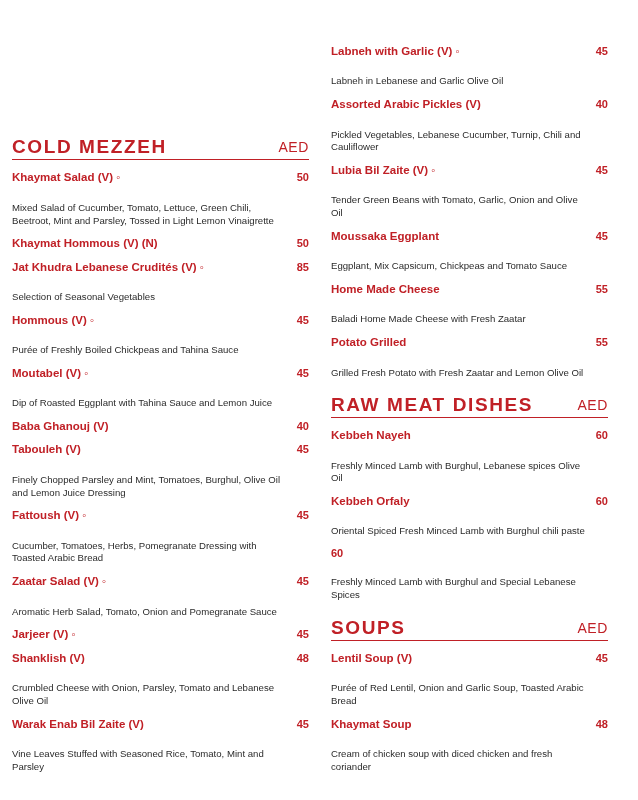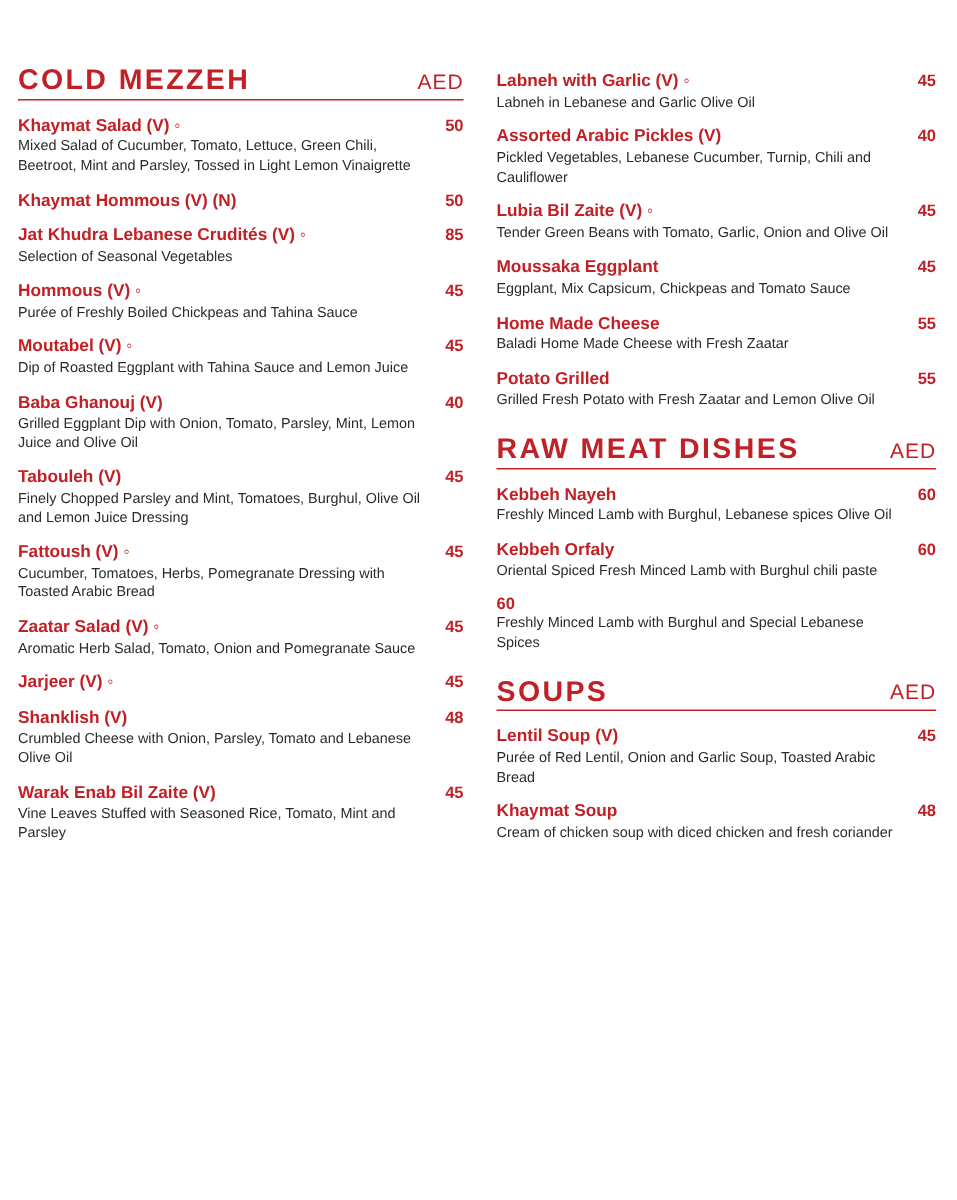--- a/index.html
+++ b/index.html
@@ -35,21 +35,21 @@
     box-sizing: border-box;
   }
   .col-left {
     width: 319px;
     padding-left: 12px;
     padding-right: 10px;
   }
   .col-right {
     width: 319px;
     padding-left: 12px;
-    padding-right: 14px;
+    padding-right: 30px;
   }
   .section-head {
     display: flex;
     align-items: flex-end;
     justify-content: space-between;
     border-bottom: 1.5px solid #c02026;
     padding-bottom: 2px;
     margin-bottom: 10px;
   }
   .section-title {
@@ -87,21 +87,21 @@
   .item-price {
     color: #c02026;
     font-size: 11px;
     font-weight: bold;
     white-space: nowrap;
   }
   .item-desc {
     color: #2b2b2b;
     font-size: 9.6px;
     line-height: 1.33;
-    margin-top: 1px;
+    margin-top: 17px;
     padding-right: 18px;
   }
 </style>
 </head>
 <body>
 
 <div class="page">
   <div class="columns">
 
     <div class="col col-left">
@@ -148,21 +148,20 @@
           <div class="item-price">45</div>
         </div>
         <div class="item-desc">Dip of Roasted Eggplant with Tahina Sauce and Lemon Juice</div>
       </div>
 
       <div class="item">
         <div class="item-row">
           <div class="item-name">Baba Ghanouj (V)</div>
           <div class="item-price">40</div>
         </div>
-        <div class="item-desc">Grilled Eggplant Dip with Onion, Tomato, Parsley, Mint, Lemon Juice and Olive Oil</div>
       </div>
 
       <div class="item">
         <div class="item-row">
           <div class="item-name">Tabouleh (V)</div>
           <div class="item-price">45</div>
         </div>
         <div class="item-desc">Finely Chopped Parsley and Mint, Tomatoes, Burghul, Olive Oil and Lemon Juice Dressing</div>
       </div>
 

